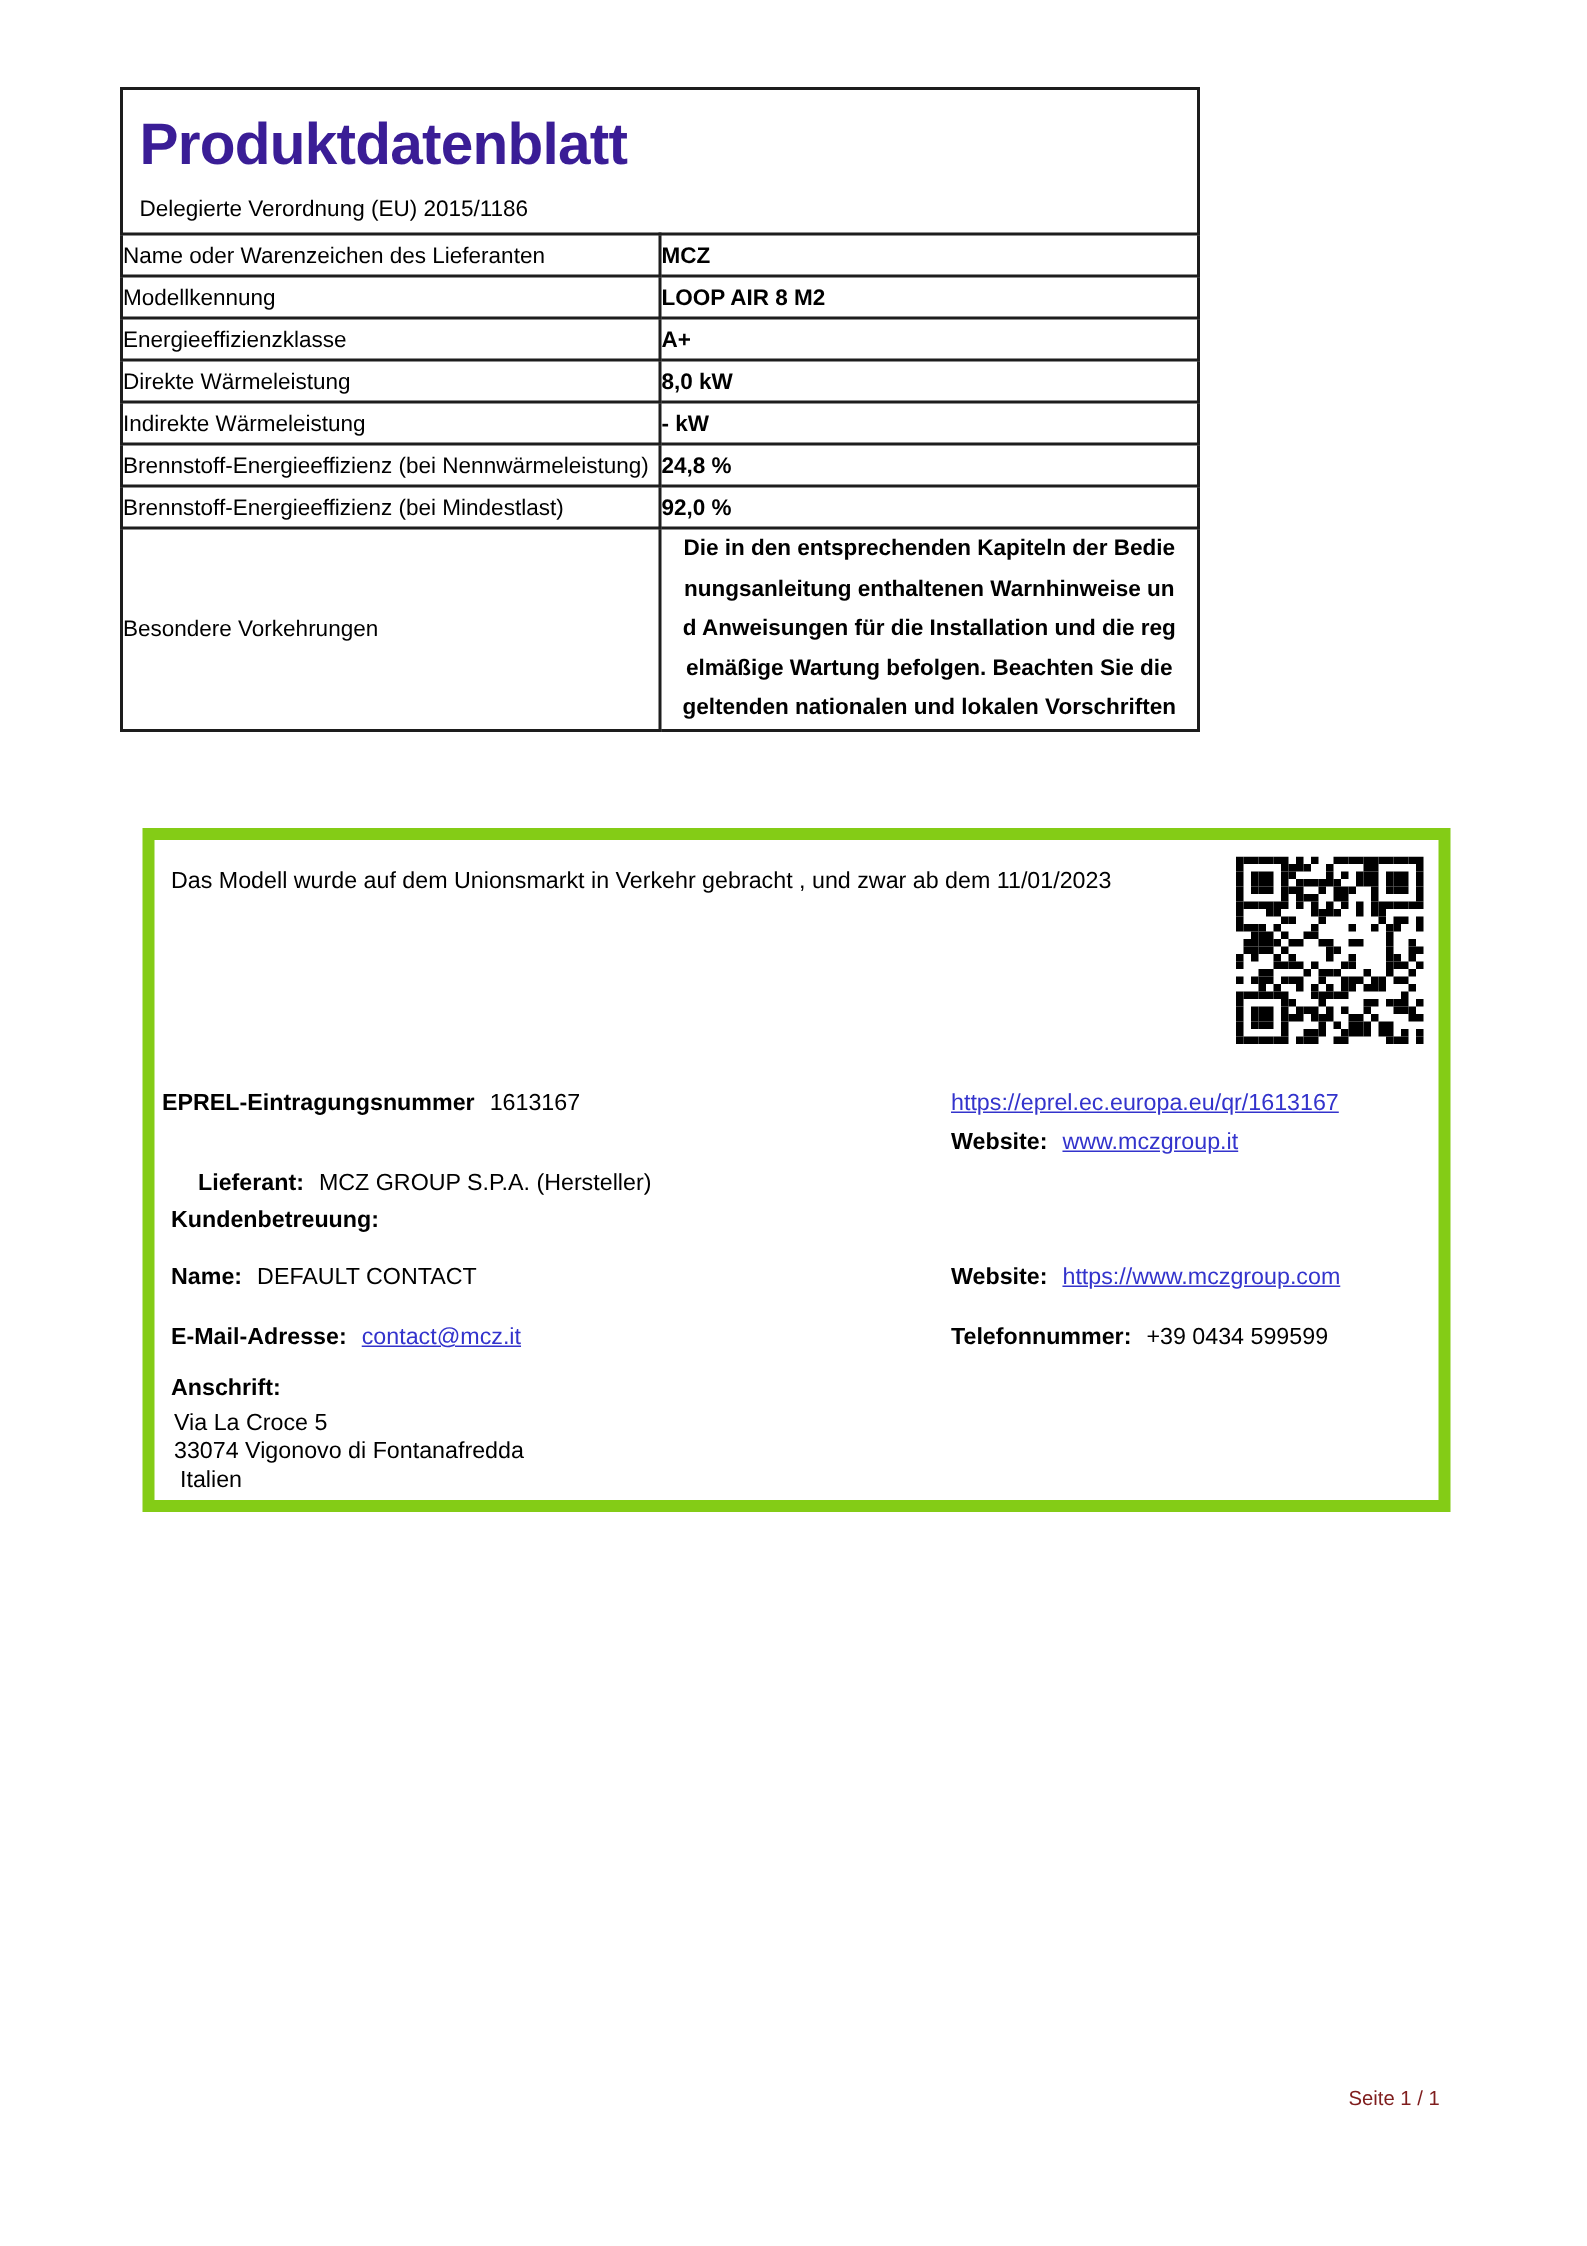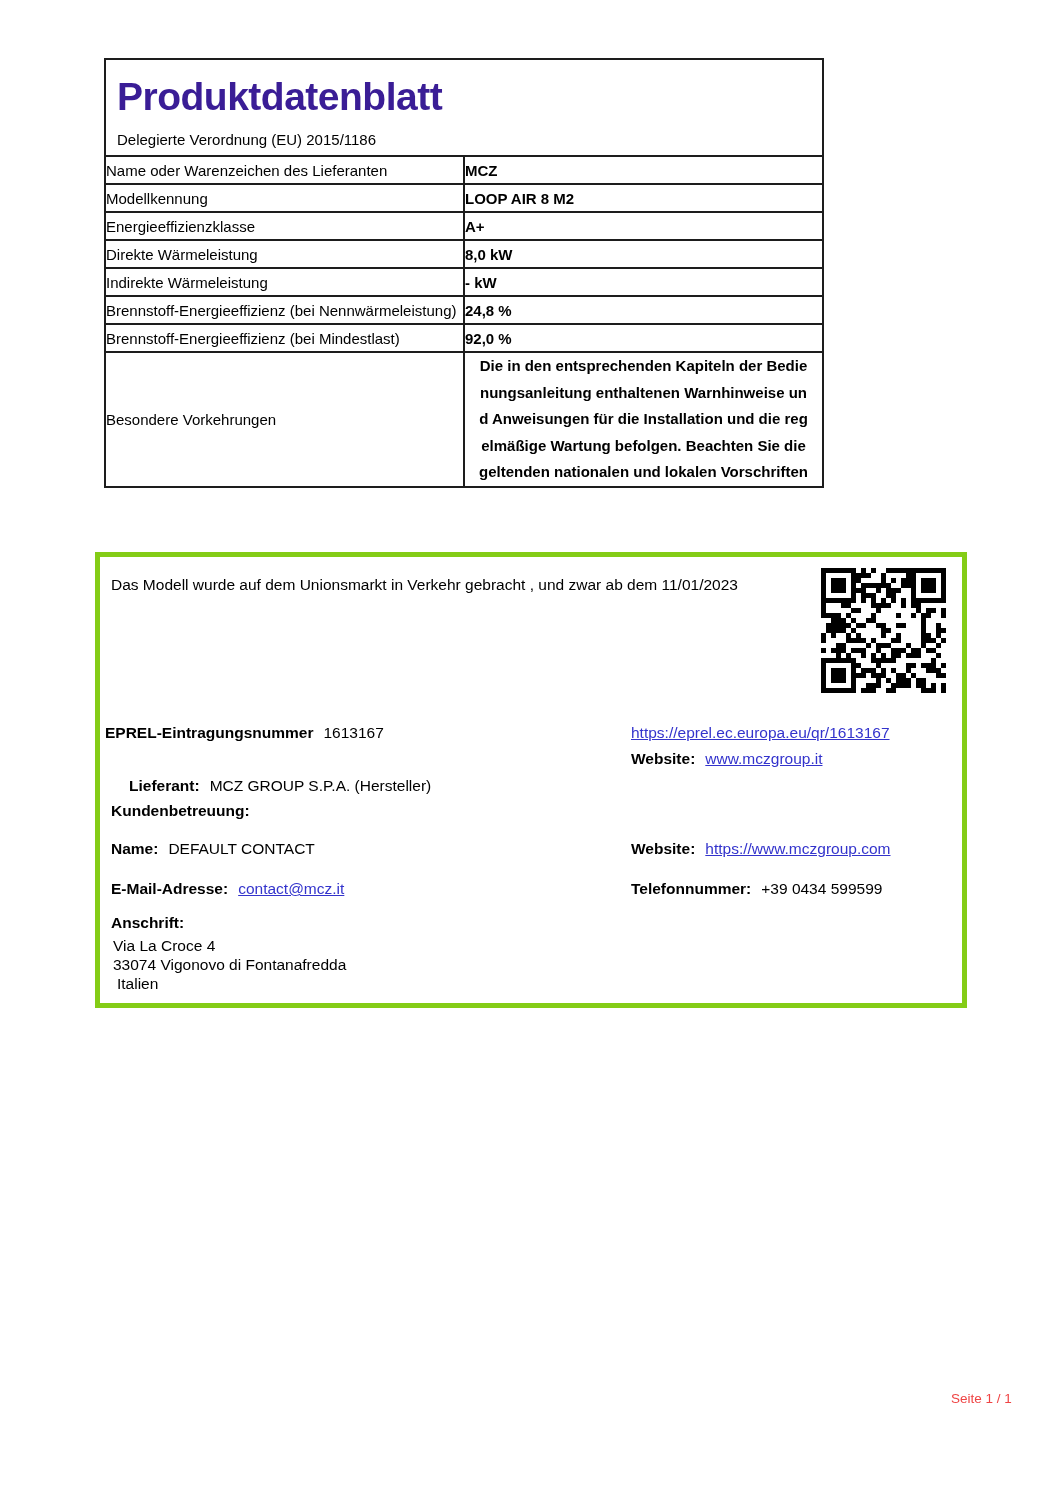--- a/index.html
+++ b/index.html
@@ -12,21 +12,21 @@
     width: 1058px;
     height: 1497px;
     font-family: "Liberation Sans", sans-serif;
     color: #000;
     overflow: hidden;
   }
 
   
   table.sheet {
     position: absolute;
-    left: 104px;
+    left: 80px;
     top: 58px;
     width: 720px;
     border-collapse: collapse;
     table-layout: fixed;
   }
   table.sheet td {
     border: 2px solid #1d1d1d;
     padding: 0;
     font-size: 15px;
     vertical-align: middle;
@@ -63,21 +63,21 @@
     line-height: 26.5px;
   }
 
   
   .info-box {
     position: absolute;
     left: 95px;
     top: 552px;
     width: 872px;
     height: 456px;
-    border: 5px solid #84cc16;
+    border: 8px solid #84cc16;
     box-sizing: border-box;
     background: #fff;
   }
   .info-box .abs { position: absolute; font-size: 15.5px; line-height: 19px; }
   .statement { left: 11px; top: 18px; }
   .qr-box { left: 721px; top: 11px; width: 126px; height: 126px; }
   .qr-box svg { display: block; }
   .b { font-weight: bold; }
   .gap { margin-right: 10px; }
   a.lnk {
@@ -93,24 +93,24 @@
   .r-name       { left: 11px;  top: 282px; }
   .r-web2       { left: 531px; top: 282px; }
   .r-email      { left: 11px;  top: 322px; }
   .r-phone      { left: 531px; top: 322px; }
   .r-anschrift  { left: 11px;  top: 356px; }
   .r-address    { left: 13px;  top: 379px; line-height: 22.4px; }
 
   
   .page-footer {
     position: absolute;
-    left: 951px;
+    left: 899px;
     top: 1391px;
     font-size: 13.5px;
-    color: #ef4444;
+    color: #7f1d1d;
   }
 </style>
 </head>
 <body>
 
 <table class="sheet">
   <tbody>
       <tr>
     <td class="head-cell" colspan="2">
       <h1 class="doc-title">Produktdatenblatt</h1>
@@ -504,19 +504,19 @@
 
   <div class="abs r-email">
     <span class="b gap">E-Mail-Adresse:</span><a class="lnk" href="#">contact@mcz.it</a>
   </div>
   <div class="abs r-phone">
     <span class="b gap">Telefonnummer:</span><span>+39 0434 599599</span>
   </div>
 
   <div class="abs r-anschrift b">Anschrift:</div>
   <div class="abs r-address">
-    <div>Via La Croce 4</div>
+    <div>Via La Croce 5</div>
     <div>33074 Vigonovo di Fontanafredda</div>
     <div style="padding-left:4px;">Italien</div>
   </div>
 </div>
 
 <div class="page-footer">Seite 1 / 1</div>
 
 </body></html>

